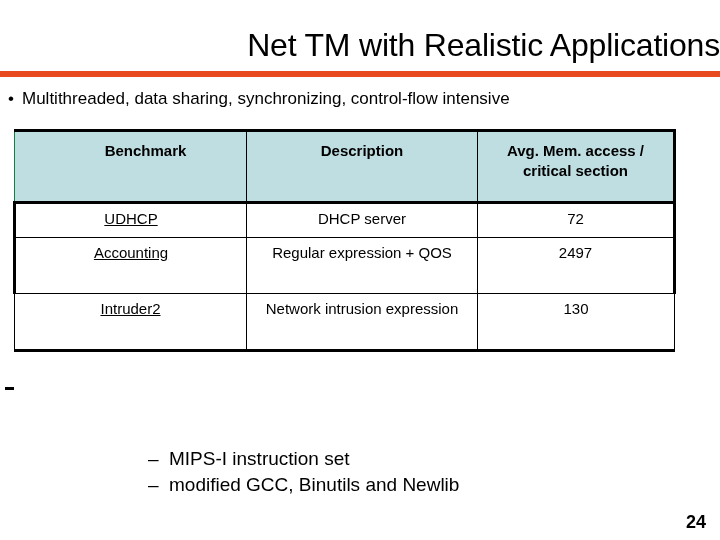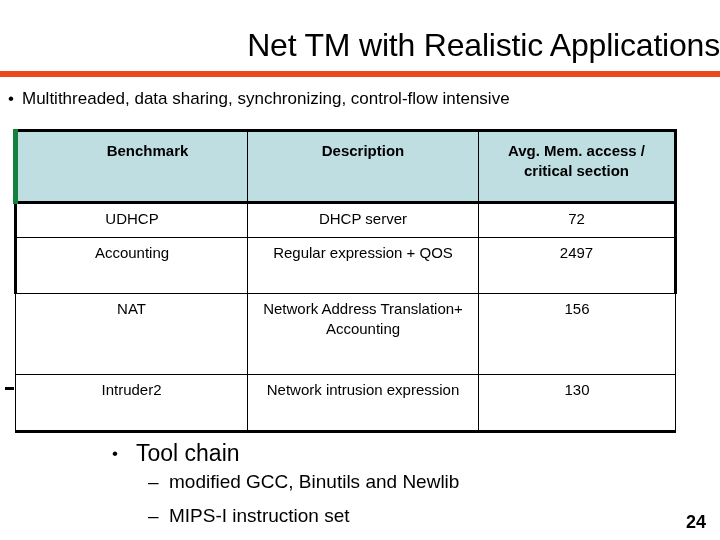--- a/index.html
+++ b/index.html
@@ -93,24 +93,24 @@
     background: #BEDEE2;
     font-weight: 700;
     font-size: 15px;
     line-height: 20px;
     border-top: 3px solid #000000;
     border-bottom: 3px solid #000000;
     height: 55px;
     vertical-align: top;
     padding-top: 9px;
   }
-  .bench-table thead th.first { border-left: 5px solid #15803d; padding-left: 34px; }
+  .bench-table thead th.first { border-left: 1px solid #15803d; padding-left: 34px; }
   .bench-table thead th.last  { border-right: 3px solid #000000; }
 
-  .bench-table tbody td.first { border-left: 3px solid #000000; }
+  .bench-table tbody td.first { border-left: 3px solid #000000; text-decoration: underline; }
   .bench-table tbody td.last  { border-right: 3px solid #000000; margin-top: 44px; }
 
   .bench-table tbody tr.r-udhcp td { height: 23px; }
   .bench-table tbody tr.r-class td { height: 45px; }
   .bench-table tbody tr.r-nat   td { height: 70px; }
   .bench-table tbody tr.r-intr  td { height: 45px; }
 
   .bench-table tbody tr.r-nat td.first,
   .bench-table tbody tr.r-intr td.first { border-left: 1px solid #000000; }
   .bench-table tbody tr.r-nat td.last,
@@ -201,42 +201,34 @@
       <tr class="r-udhcp">
         <td class="first">UDHCP</td>
         <td>DHCP server</td>
         <td class="last">72</td>
       </tr>
       <tr class="r-class">
         <td class="first">Accounting</td>
         <td>Regular expression + QOS</td>
         <td class="last">2497</td>
       </tr>
-      <tr class="r-nat">
-        <td class="first">NAT</td>
-        <td>Network Address Translation+ Accounting</td>
-        <td class="last">156</td>
-      </tr>
       <tr class="r-intr">
         <td class="first">Intruder2</td>
         <td>Network intrusion expression</td>
         <td class="last">130</td>
       </tr>
     </tbody>
   </table>
 
   <div class="left-stub"></div>
 
   <div class="lower-block">
-    <div class="lvl1">
-      <span class="bmark">•</span><span>Tool chain</span>
+    <div class="lvl2 first-sub">
+      <span class="bmark">–</span><span>MIPS-I instruction set</span>
     </div>
     <div class="lvl2">
       <span class="bmark">–</span><span>modified GCC, Binutils and Newlib</span>
     </div>
-    <div class="lvl2 first-sub">
-      <span class="bmark">–</span><span>MIPS-I instruction set</span>
-    </div>
   </div>
 
   <div class="page-number">24</div>
 
 </div>
 
 </body></html>

